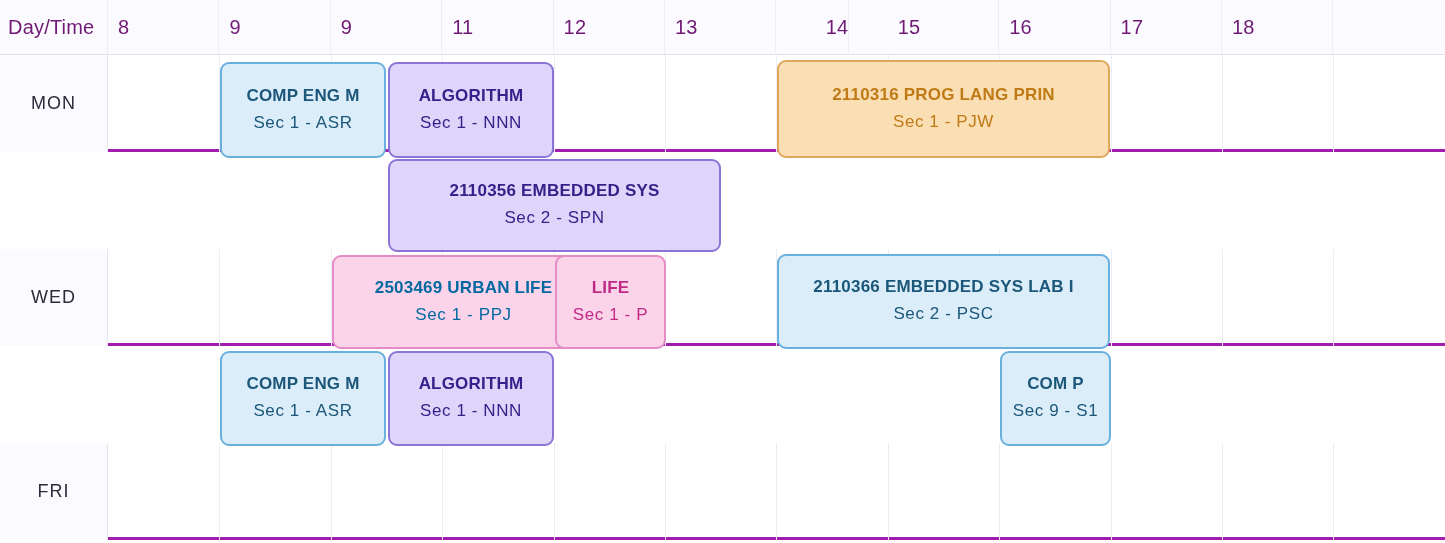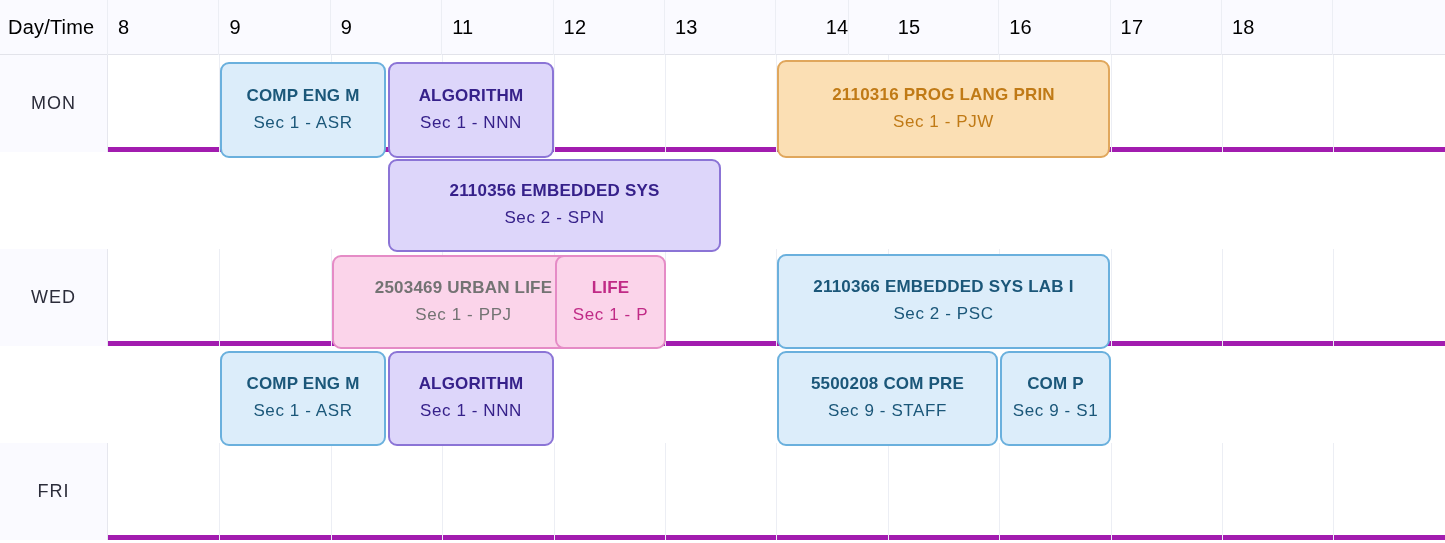--- a/index.html
+++ b/index.html
@@ -31,34 +31,34 @@
   .hcell {
     position: absolute;
     top: 0;
     height: 55px;
     display: flex;
     align-items: center;
     border-right: 1px solid #eceef4;
   }
   .hcell-label {
     font-size: 20px;
-    color: #000000;
+    color: #701a75;
     letter-spacing: 0.2px;
     padding-left: 10px;
     white-space: nowrap;
   }
   .hcell.daytime .hcell-label { padding-left: 8px; }
 
   .body-rows { position: absolute; left: 0; top: 55px; width: 1445px; height: 488px; }
   .row {
     position: absolute;
     left: 0;
     width: 1445px;
     height: 97px;
-    border-bottom: 5px solid #a21caf;
+    border-bottom: 3px solid #a21caf;
     background: #ffffff;
   }
   .row .daycell {
     position: absolute;
     left: 0; top: 0;
     width: 108px;
     height: 97px;
     background: #fafaff;
     border-right: 1px solid #e6e7ee;
     display: flex;
@@ -215,43 +215,39 @@
         <div class="sub">Sec 1 - NNN</div>
       </div>
       <div class="event" style="left: 777px; top: 60px; width: 333px; height: 98px; background: rgb(251, 223, 180); border-color: rgb(224, 167, 92); color: rgb(192, 122, 22);">
         <div class="title">2110316 PROG LANG PRIN</div>
         <div class="sub">Sec 1 - PJW</div>
       </div>
       <div class="event" style="left: 388px; top: 159px; width: 333px; height: 93px; background: rgb(221, 214, 250); border-color: rgb(139, 116, 214); color: rgb(54, 33, 138);">
         <div class="title">2110356 EMBEDDED SYS</div>
         <div class="sub">Sec 2 - SPN</div>
       </div>
-      <div class="event" style="left: 332px; top: 255px; width: 263px; height: 94px; background: rgb(251, 212, 234); border-color: rgb(229, 139, 198); color: #737373;">
+      <div class="event" style="left: 332px; top: 255px; width: 263px; height: 94px; background: rgb(251, 212, 234); border-color: rgb(229, 139, 198); color: #0369a1;">
         <div class="title">2503469 URBAN LIFE</div>
         <div class="sub">Sec 1 - PPJ</div>
       </div>
       <div class="event" style="left: 555px; top: 255px; width: 111px; height: 94px; background: rgb(251, 212, 234); border-color: rgb(229, 139, 198); color: rgb(192, 42, 134);">
         <div class="title">LIFE</div>
         <div class="sub">Sec 1 - P</div>
       </div>
       <div class="event" style="left: 777px; top: 254px; width: 333px; height: 95px; background: rgb(220, 237, 250); border-color: rgb(106, 176, 221); color: rgb(27, 87, 121);">
         <div class="title">2110366 EMBEDDED SYS LAB I</div>
         <div class="sub">Sec 2 - PSC</div>
       </div>
       <div class="event" style="left: 220px; top: 351px; width: 166px; height: 95px; background: rgb(220, 237, 250); border-color: rgb(106, 176, 221); color: rgb(27, 87, 121);">
         <div class="title">COMP ENG M</div>
         <div class="sub">Sec 1 - ASR</div>
       </div>
       <div class="event" style="left: 388px; top: 351px; width: 166px; height: 95px; background: rgb(221, 214, 250); border-color: rgb(139, 116, 214); color: rgb(54, 33, 138);">
         <div class="title">ALGORITHM</div>
         <div class="sub">Sec 1 - NNN</div>
       </div>
-      <div class="event" style="left: 777px; top: 351px; width: 221px; height: 95px; background: rgb(220, 237, 250); border-color: rgb(106, 176, 221); color: rgb(27, 87, 121);">
-        <div class="title">5500208 COM PRE</div>
-        <div class="sub">Sec 9 - STAFF</div>
-      </div>
       <div class="event" style="left: 1000px; top: 351px; width: 111px; height: 95px; background: rgb(220, 237, 250); border-color: rgb(106, 176, 221); color: rgb(27, 87, 121);">
         <div class="title">COM P</div>
         <div class="sub">Sec 9 - S1</div>
       </div>
     </div>
 
 </div>
 
 </body></html>

